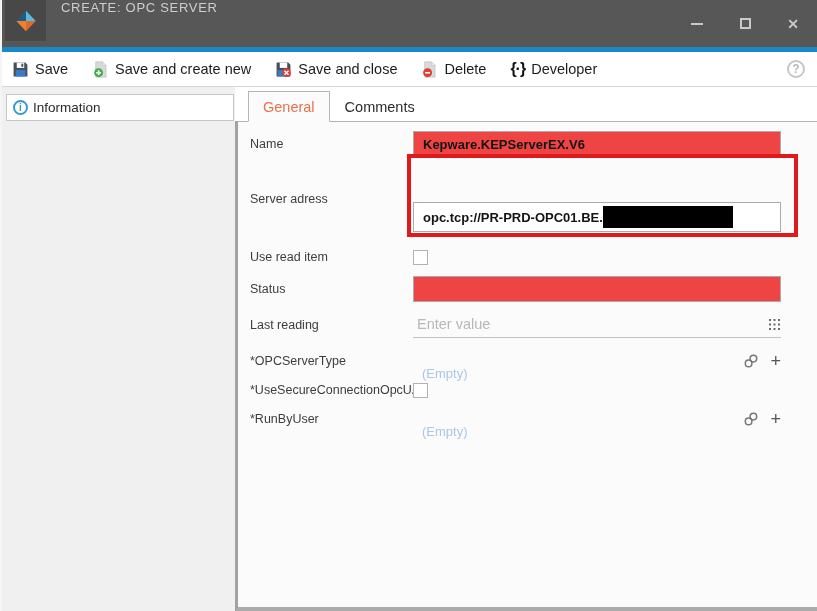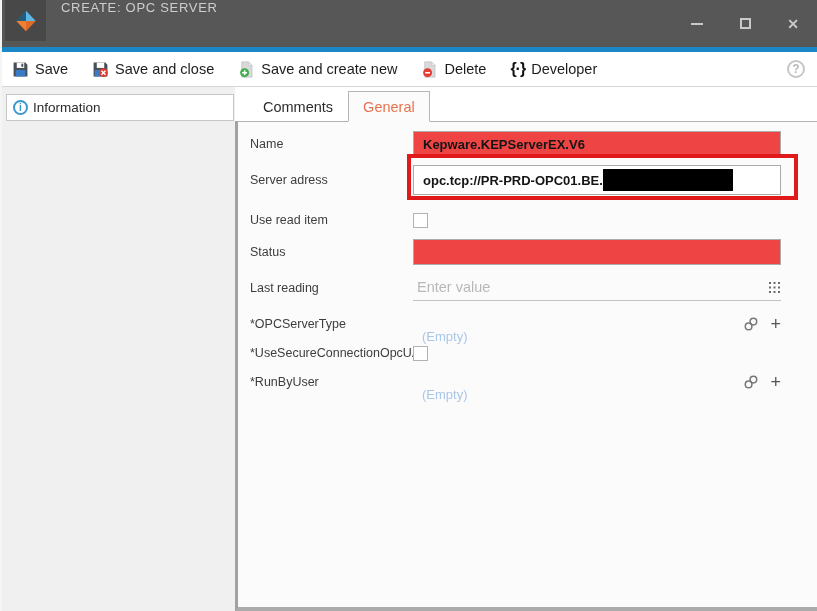--- a/index.html
+++ b/index.html
@@ -35,21 +35,21 @@
   .tab { padding:0 14px; display:flex; align-items:center; font-size:14.5px; color:#2b2b2b; border:1px solid transparent; position:relative; z-index:2; margin-bottom:-1px; }
   .tab.active { background:#fbfbfb; border:1px solid #b5b5b5; border-bottom:1px solid #fbfbfb; color:var(--tab-orange,#e8724d); }
 
   .panel { flex:1; background:#fbfbfb; border-left:3px solid #a2a2a2; border-top:1px solid #b2b2b2; border-right:2px solid #c9c9c9; border-bottom:4px solid #ababab; padding:9px 36px 0 12px; }
 
   .row { display:flex; align-items:center; }
   .row-label { width:163px; flex-shrink:0; font-size:12.5px; color:#3d3d3d; }
   .row-control { width:368px; position:relative; display:flex; align-items:center; }
 
   .text-input { width:100%; height:26px; border:1px solid #ababab; background:#ef4444; font-family:inherit; font-size:13px; font-weight:700; color:#141414; padding:0 9px; outline:none; }
-  .fake-input { display:flex; align-items:center; width:100%; height:30px; border:1px solid #ababab; background:#fff; padding:9px 9px; font-size:13px; font-weight:700; color:#141414; white-space:nowrap; }
+  .fake-input { display:flex; align-items:center; width:100%; height:30px; border:1px solid #ababab; background:#fff; padding:9px 9px; font-size:13px; font-weight:700; color:#141414; white-space:nowrap;margin-top:37px; }
   .redaction-bar { width:130px; height:22px; background:var(--redaction,#000); flex-shrink:0; }
   .annotation-rect { position:absolute; left:-6px; right:-17px; top:-11px; bottom:-5px; border:4px solid var(--annotation-red,#e0191b); z-index:3; pointer-events:none; }
 
   .checkbox { width:15px; height:15px; border:1px solid #b2b2b2; background:#fff; }
 
   .underline-field { display:flex; align-items:center; width:100%; border-bottom:1px solid #c2c2c2; height:27px; }
   .underline-field input { flex:1; border:none; background:transparent; outline:none; font-family:inherit; font-size:14.5px; color:#333; padding-left:4px; }
   .underline-field input::placeholder { color:#b8b8b8; }
 
   .lookup { display:flex; align-items:center; width:100%; height:24px; }
@@ -100,42 +100,42 @@
       <svg width="17" height="17" viewBox="0 0 16 16">
         <path d="M1.5 1.5 h11 l2 2 v11 h-13 z" fill="#474f57"></path>
         <rect x="4.5" y="1.5" width="7" height="5" fill="#fff"></rect>
         <rect x="8.8" y="2.5" width="1.8" height="3" fill="#474f57"></rect>
         <rect x="3.5" y="8.5" width="9" height="6" fill="#3a7bc8"></rect>
       </svg>
       <span>Save</span>
     </div>
     <div class="tb-item">
       <svg width="17" height="17" viewBox="0 0 16 16">
+        <path d="M3.5 0.8 h6.2 l3.5 3.5 v10.9 h-9.7 z" fill="#d9d9d9" stroke="#bcbcbc" stroke-width="0.6"></path>
+        <path d="M9.7 0.8 l3.5 3.5 h-3.5 z" fill="#efefef" stroke="#bcbcbc" stroke-width="0.5"></path>
+        <circle cx="6.2" cy="11" r="4.2" fill="#3fae49"></circle>
+        <rect x="5.5" y="8.7" width="1.5" height="4.6" fill="#fff"></rect>
+        <rect x="3.9" y="10.3" width="4.6" height="1.5" fill="#fff"></rect>
+      </svg>
+      <span>Save and create new</span>
+    </div>
+    <div class="tb-item">
+      <svg width="17" height="17" viewBox="0 0 16 16">
         <path d="M1.5 1.5 h11 l2 2 v11 h-13 z" fill="#474f57"></path>
         <rect x="4.5" y="1.5" width="7" height="5" fill="#fff"></rect>
         <rect x="2.5" y="8.5" width="11" height="6" fill="#3a7bc8"></rect>
         <circle cx="10.8" cy="11" r="4.1" fill="#e03c31"></circle>
         <path d="M8.9 9.1 l3.8 3.8 M12.7 9.1 l-3.8 3.8" stroke="#fff" stroke-width="1.3"></path>
       </svg>
       <span>Save and close</span>
     </div>
     <div class="tb-item">
       <svg width="17" height="17" viewBox="0 0 16 16">
         <path d="M3.5 0.8 h6.2 l3.5 3.5 v10.9 h-9.7 z" fill="#d9d9d9" stroke="#bcbcbc" stroke-width="0.6"></path>
         <path d="M9.7 0.8 l3.5 3.5 h-3.5 z" fill="#efefef" stroke="#bcbcbc" stroke-width="0.5"></path>
-        <circle cx="6.2" cy="11" r="4.2" fill="#3fae49"></circle>
-        <rect x="5.5" y="8.7" width="1.5" height="4.6" fill="#fff"></rect>
-        <rect x="3.9" y="10.3" width="4.6" height="1.5" fill="#fff"></rect>
-      </svg>
-      <span>Save and create new</span>
-    </div>
-    <div class="tb-item">
-      <svg width="17" height="17" viewBox="0 0 16 16">
-        <path d="M3.5 0.8 h6.2 l3.5 3.5 v10.9 h-9.7 z" fill="#d9d9d9" stroke="#bcbcbc" stroke-width="0.6"></path>
-        <path d="M9.7 0.8 l3.5 3.5 h-3.5 z" fill="#efefef" stroke="#bcbcbc" stroke-width="0.5"></path>
         <circle cx="6.2" cy="11" r="4.2" fill="#e03c31"></circle>
         <rect x="3.9" y="10.3" width="4.6" height="1.5" fill="#fff"></rect>
       </svg>
       <span>Delete</span>
     </div>
     <div class="tb-item">
       <span class="dev-glyph">{·}</span>
       <span>Developer</span>
     </div>
     <div class="help-btn">
@@ -147,22 +147,22 @@
 
     <div class="sidebar">
       <div class="sidebar-item">
         <span class="info-icon">i</span>
         <span>Information</span>
       </div>
     </div>
 
     <div class="main">
       <div class="tab-strip">
+        <div class="tab active">General</div>
         <div class="tab">Comments</div>
-        <div class="tab active">General</div>
       </div>
 
       <div class="panel">
 
         <div class="row r-name">
           <span class="row-label">Name</span>
           <div class="row-control">
             <input class="text-input" type="text" value="Kepware.KEPServerEX.V6" style="">
           </div>
         </div>

